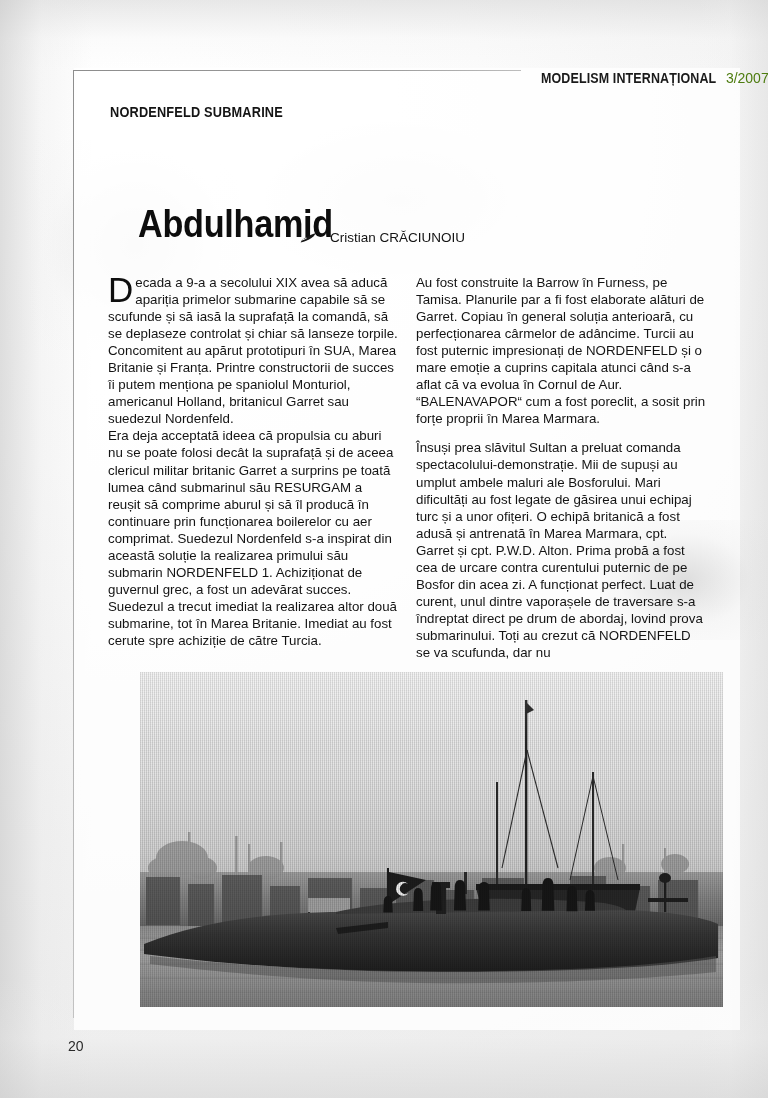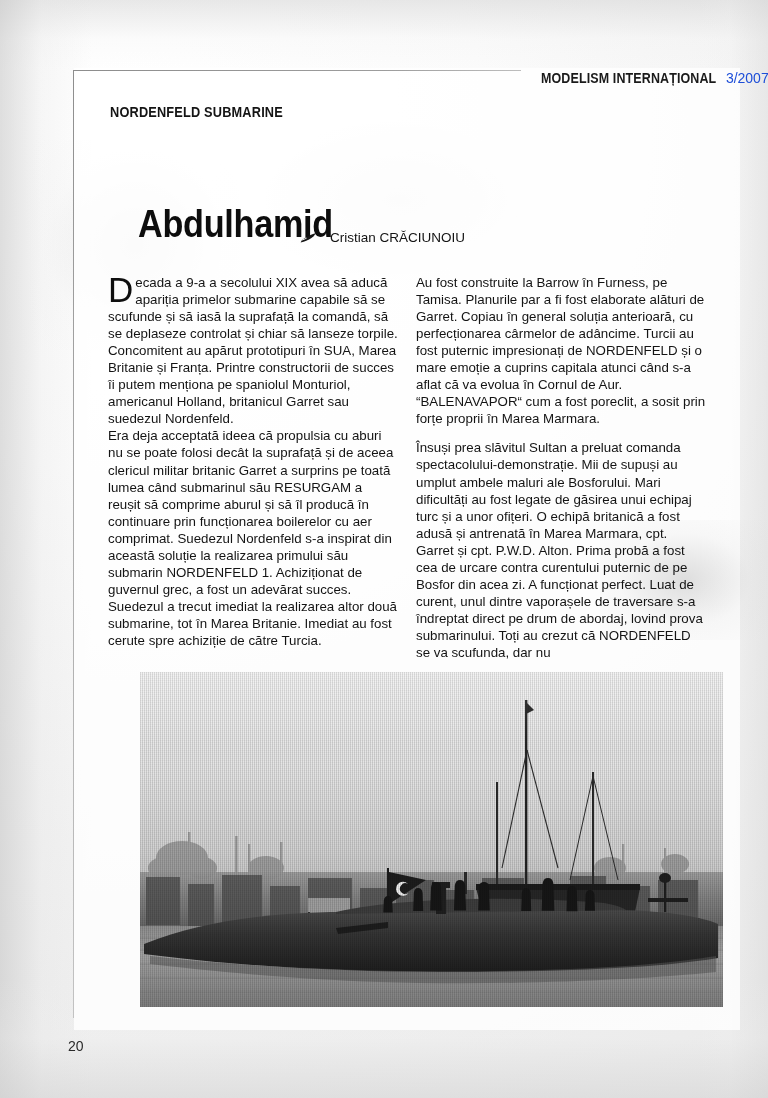--- a/index.html
+++ b/index.html
@@ -95,21 +95,21 @@
     font-weight: bold;
     font-size: 14.5px;
     letter-spacing: 0.15px;
     transform: scaleX(0.86);
     transform-origin: left center;
     color: #1a1a1a;
     white-space: nowrap;
   }
   .masthead-issue {
     font-size: 14px;
-    color: #1d4ed8;
+    color: #4d7c0f;
     white-space: nowrap;
     margin-left: -28px;
   }
 
   
   .kicker {
     position: absolute;
     left: 110px; top: 104px;
     font-family: "Liberation Sans Narrow", "Liberation Sans", sans-serif;
     font-weight: bold;

